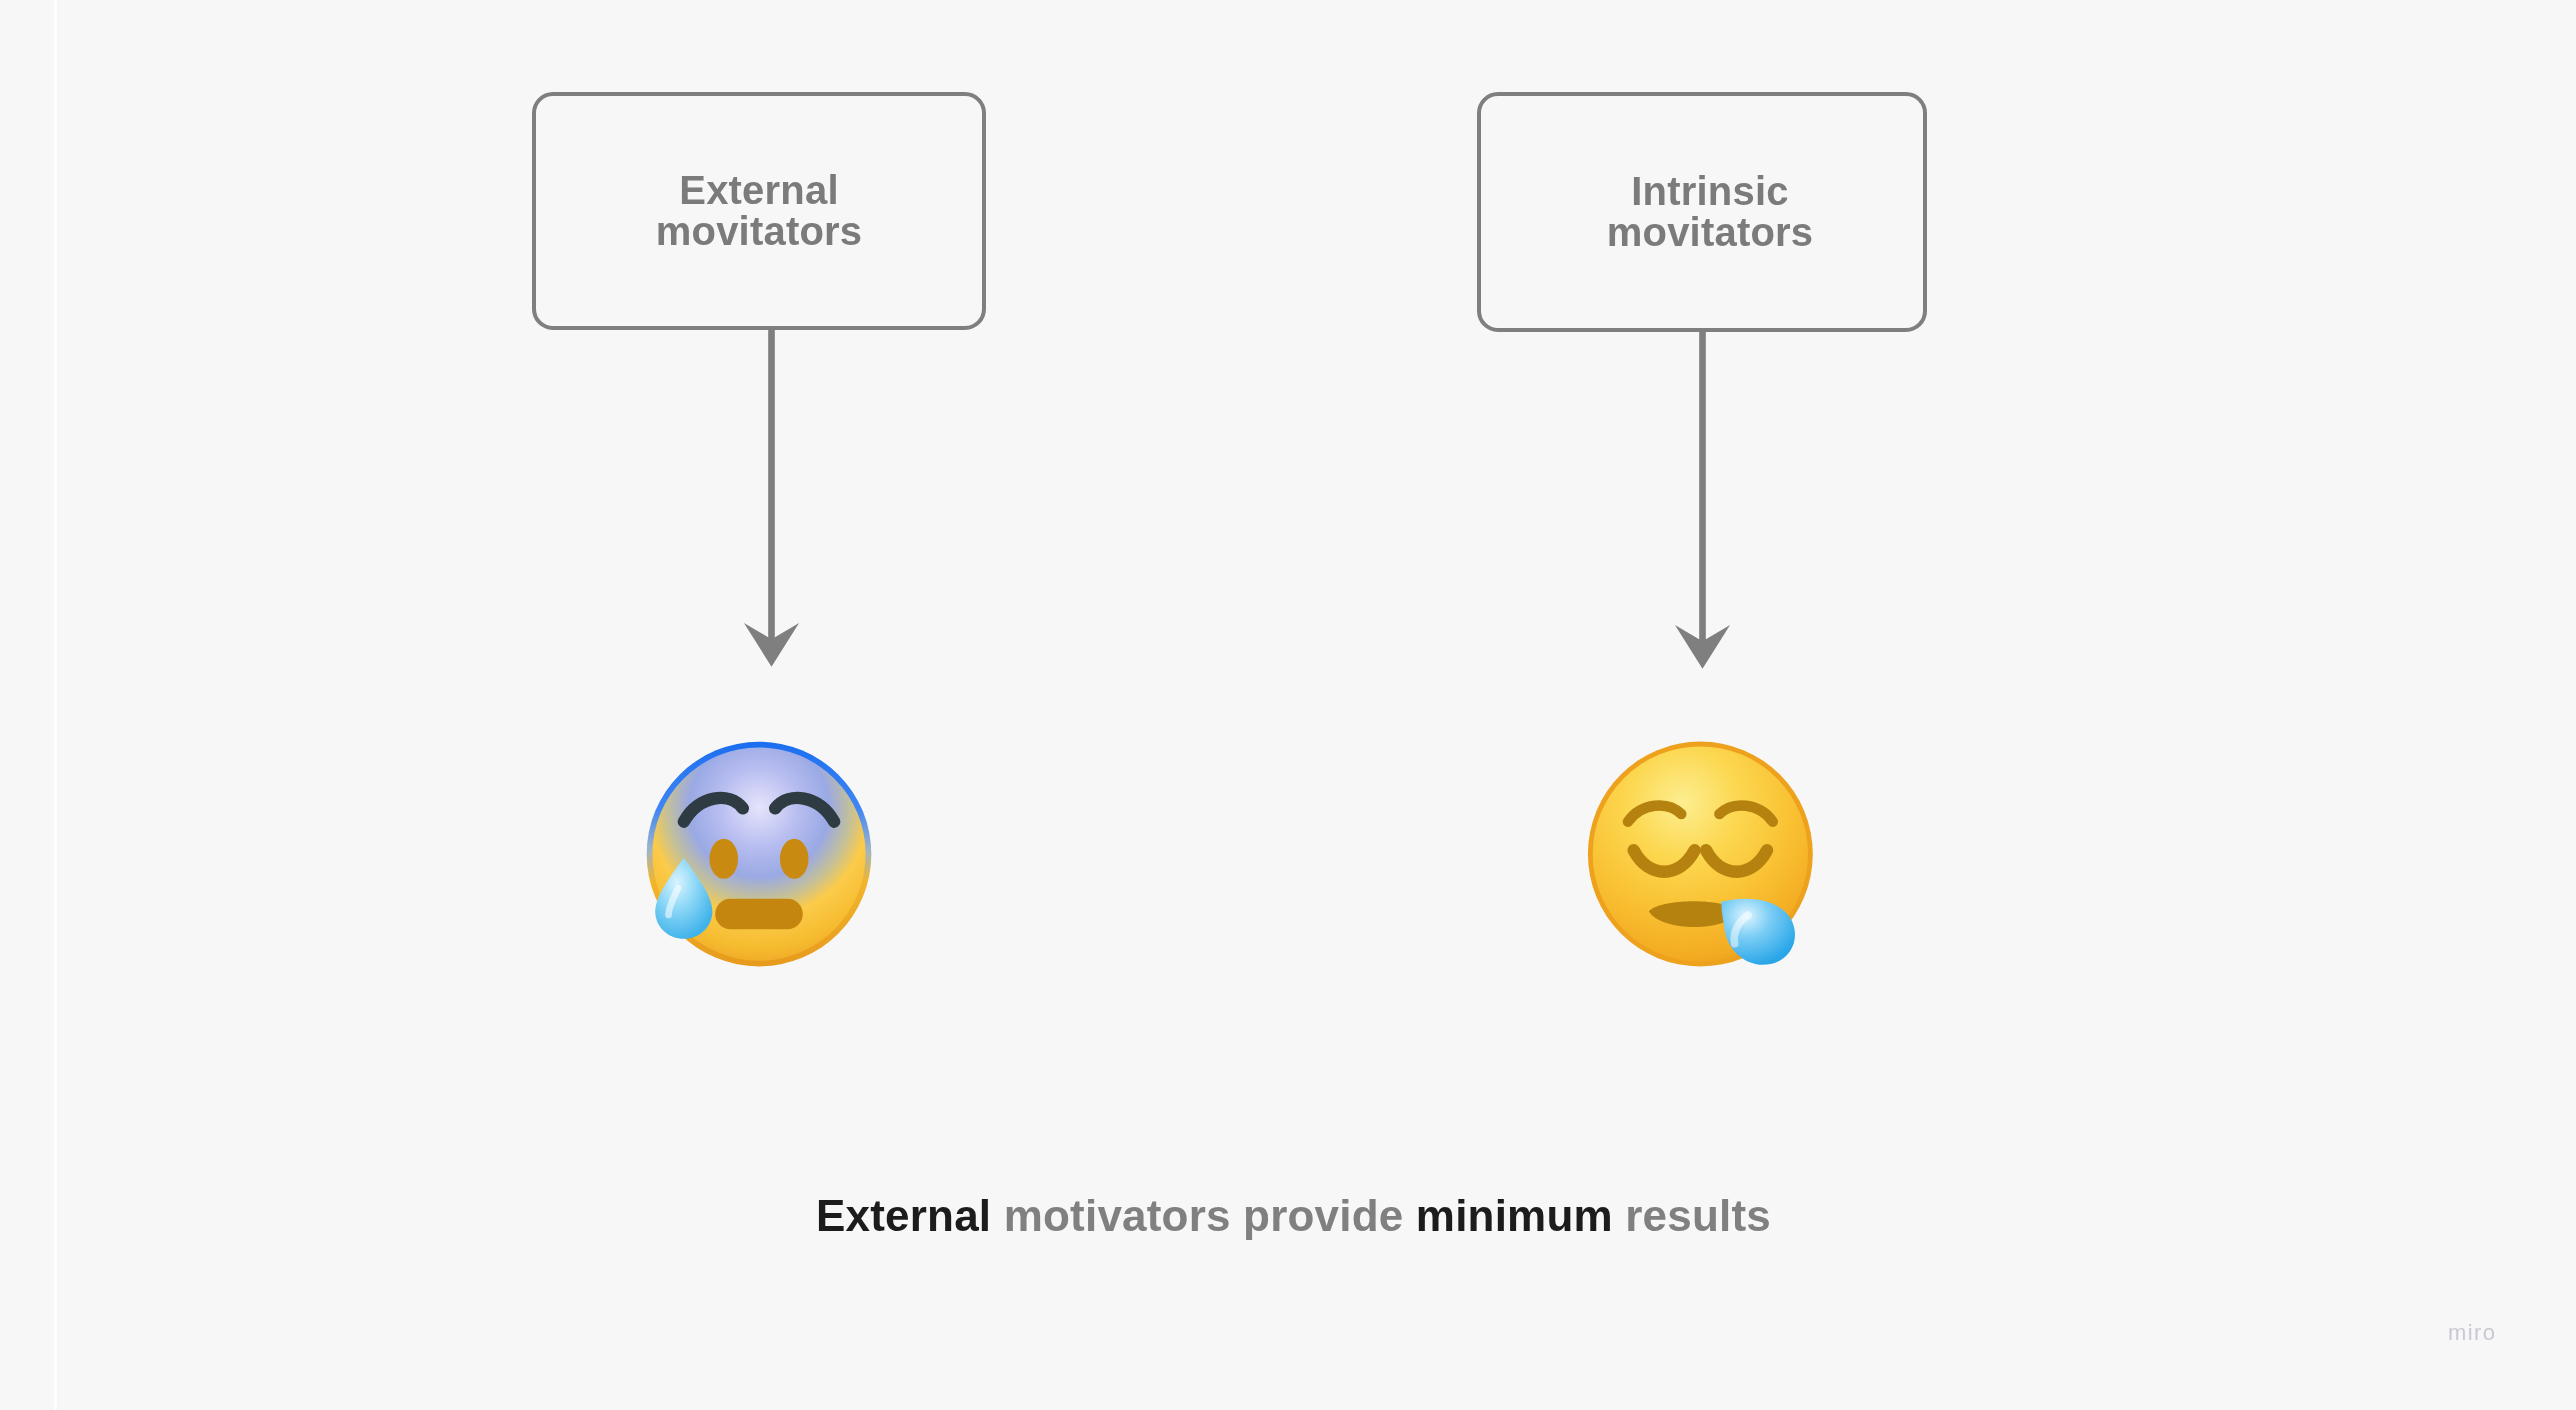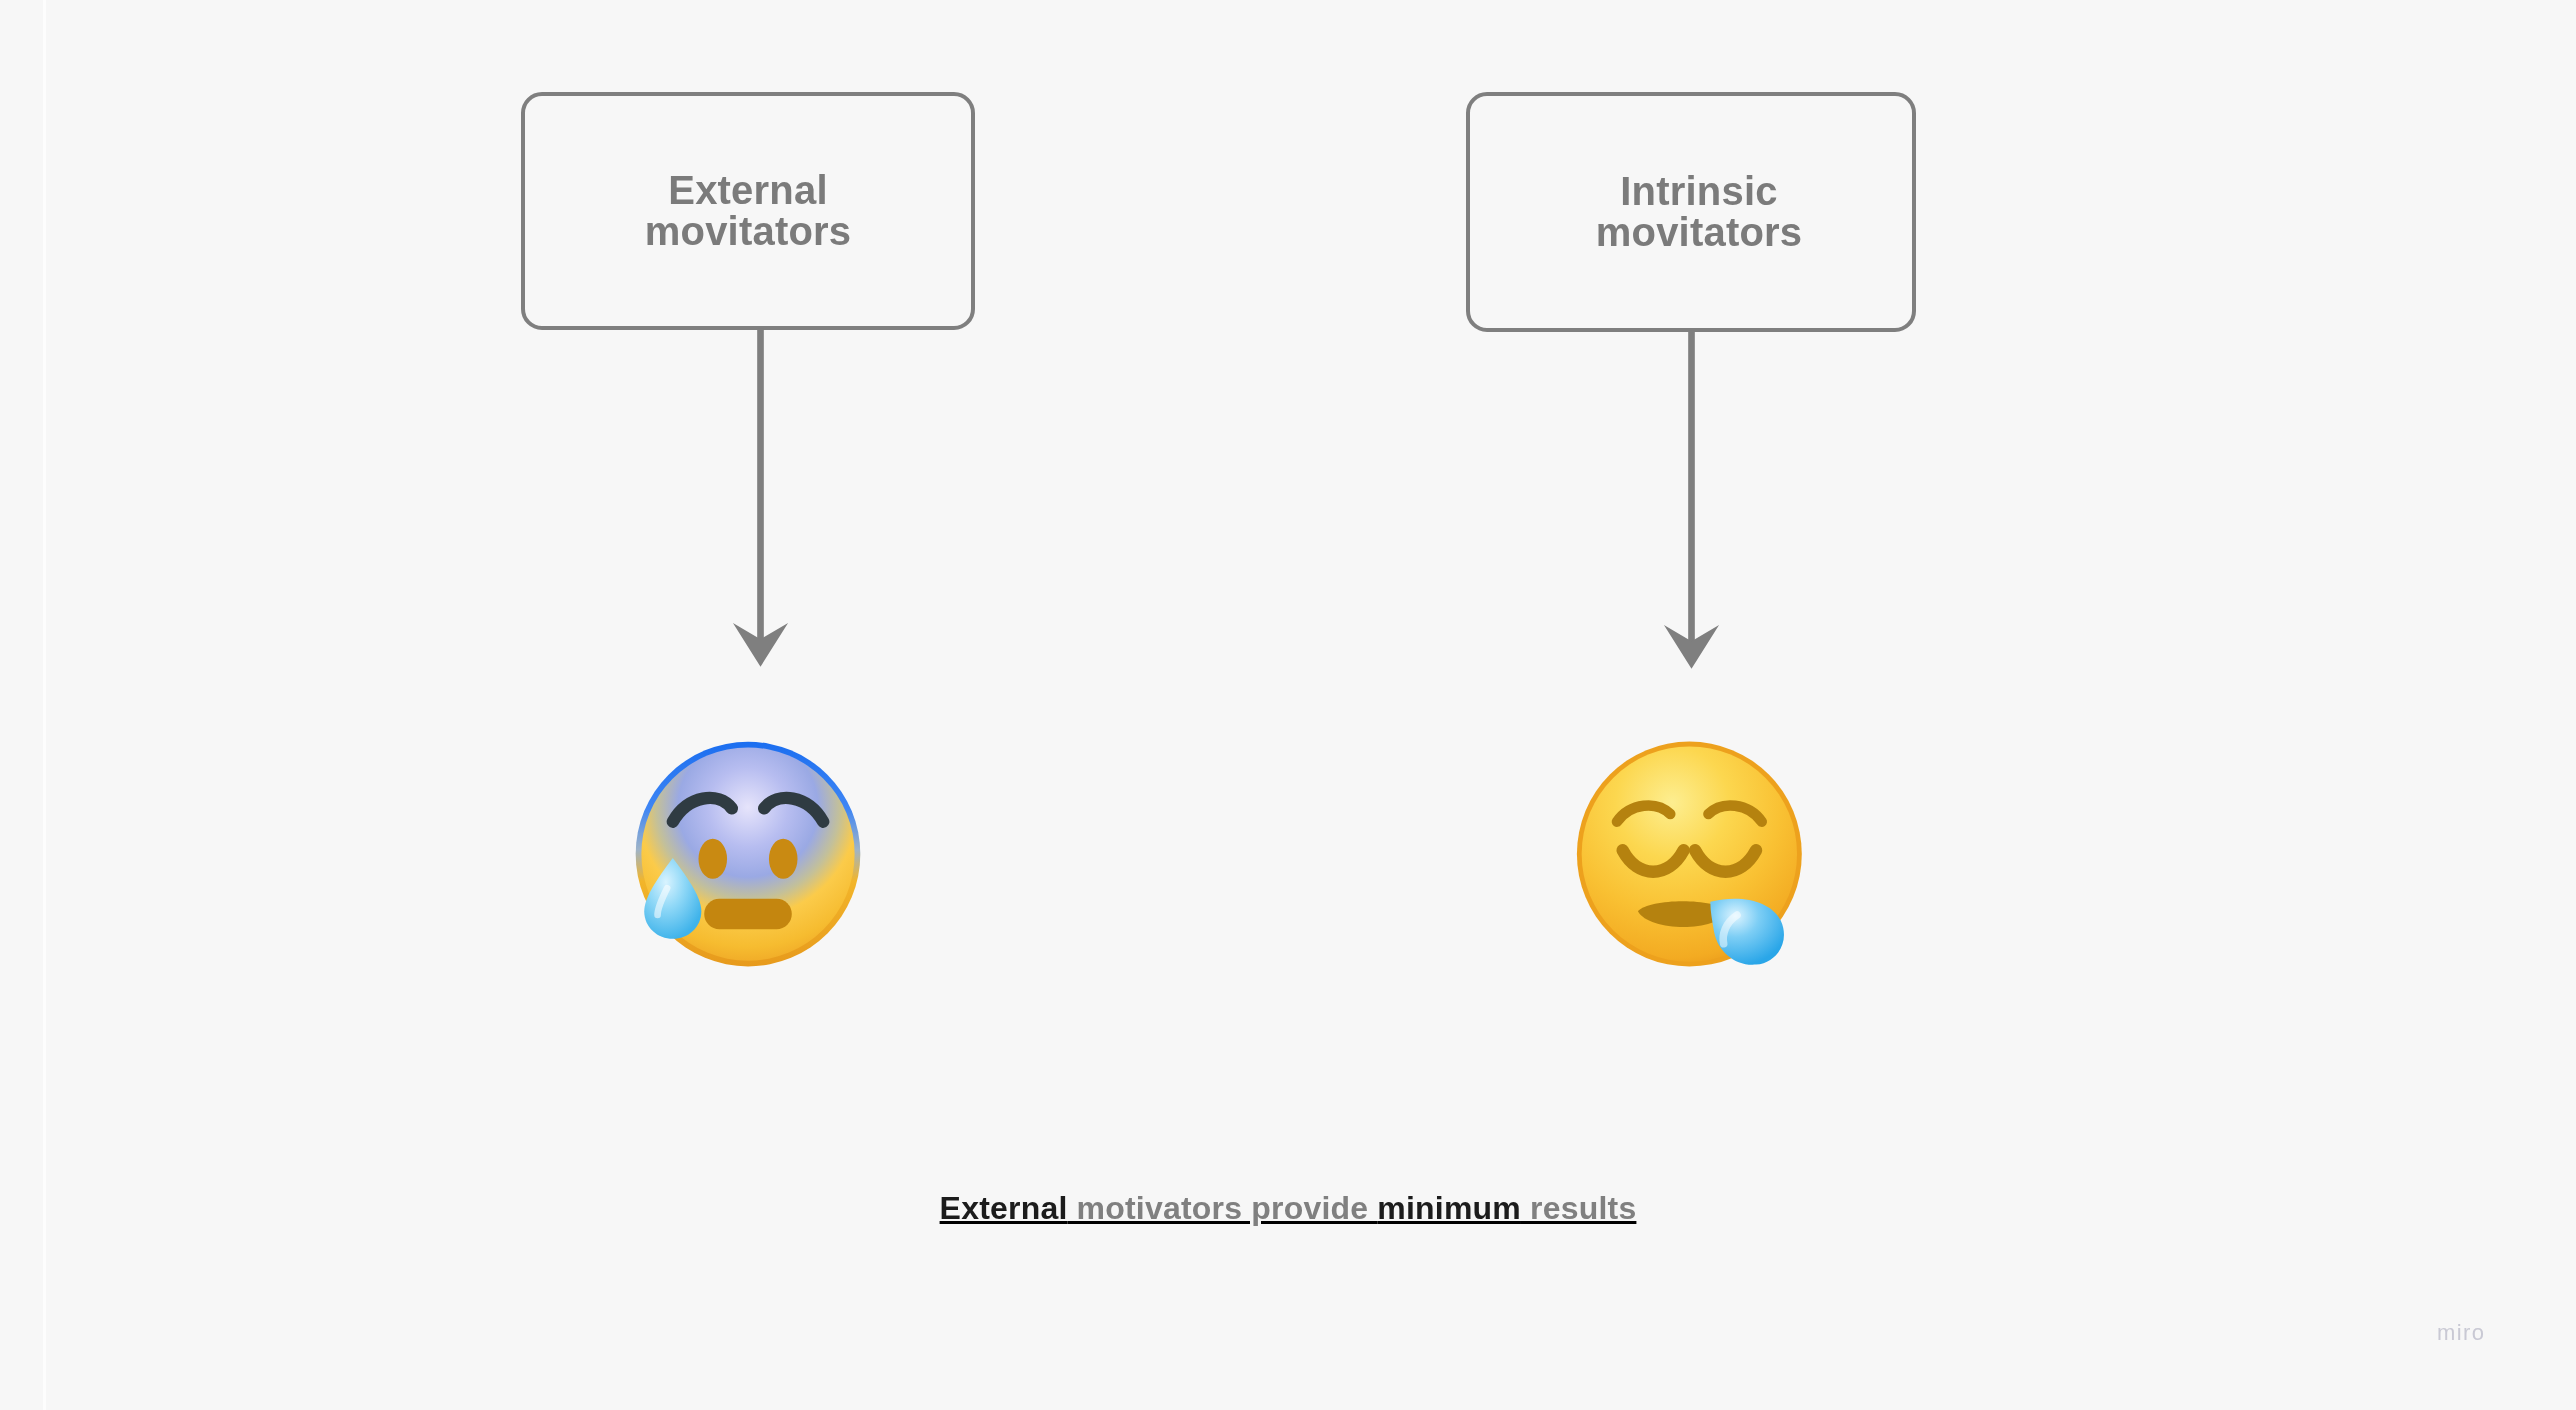--- a/index.html
+++ b/index.html
@@ -14,20 +14,21 @@
     overflow: hidden;
     font-family: "Liberation Sans", sans-serif;
     -webkit-font-smoothing: antialiased;
   }
 
   
   #board {
     position: absolute;
     inset: 0;
     background: #f7f7f7;
+    margin-left: 11px;
   }
 
   
   .board-edge-line {
     position: absolute;
     top: 0;
     bottom: 0;
     width: 2.9px;
     background: #fdfdfd;
   }
@@ -77,26 +78,25 @@
   }
   .caption-line1 {
     color: #7f7f7f;
     font-weight: bold;
     font-size: 42px;
     line-height: 1.18;
     letter-spacing: 0.2px;
   }
   .caption-line2 {
     font-weight: bold;
-    font-size: 32px;
+    font-size: 44px;
     line-height: 1.18;
     letter-spacing: 0.2px;
     margin-top: 11.4px;
     white-space: nowrap;
-    text-decoration: underline;
   }
   .w-strong { color: #1c1c1c; }
   .w-soft   { color: #808080; }
 
   
   .watermark {
     position: absolute;
     color: #c9c9d4;
     font-size: 22px;
     font-weight: normal;

